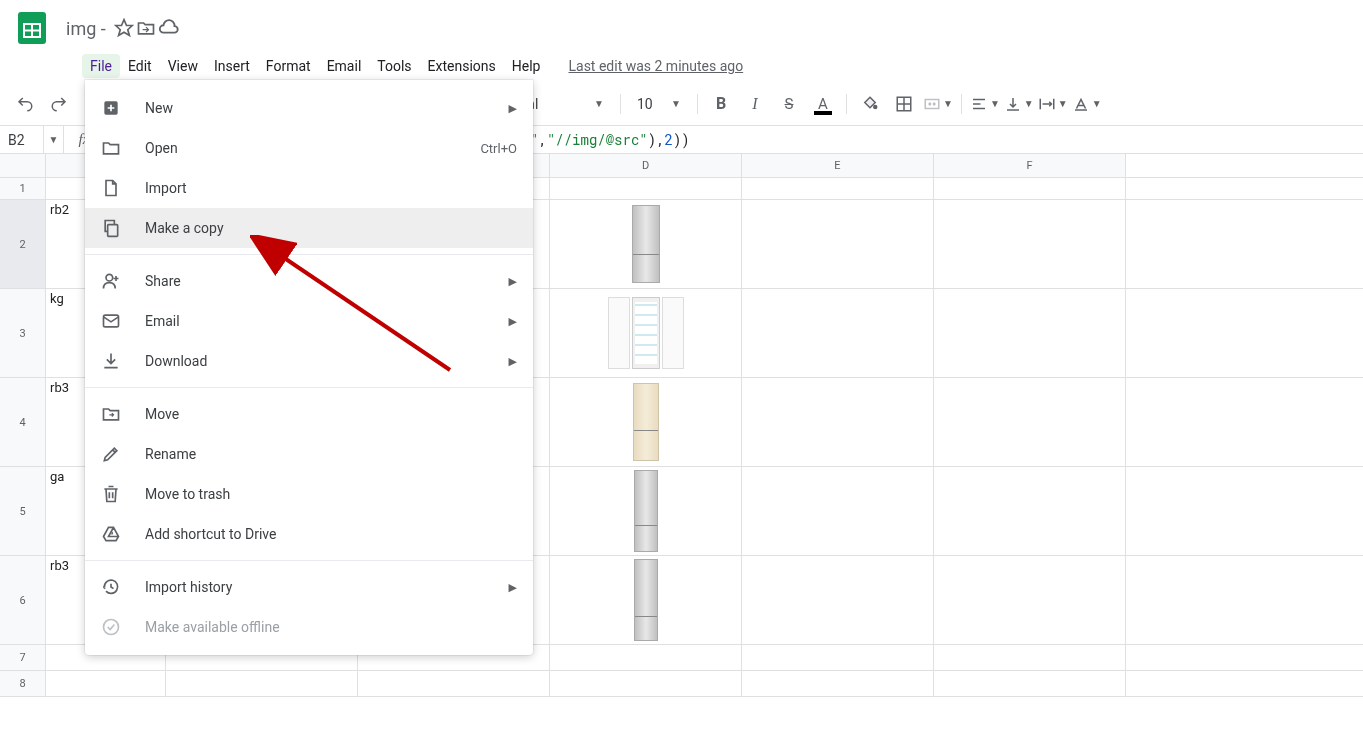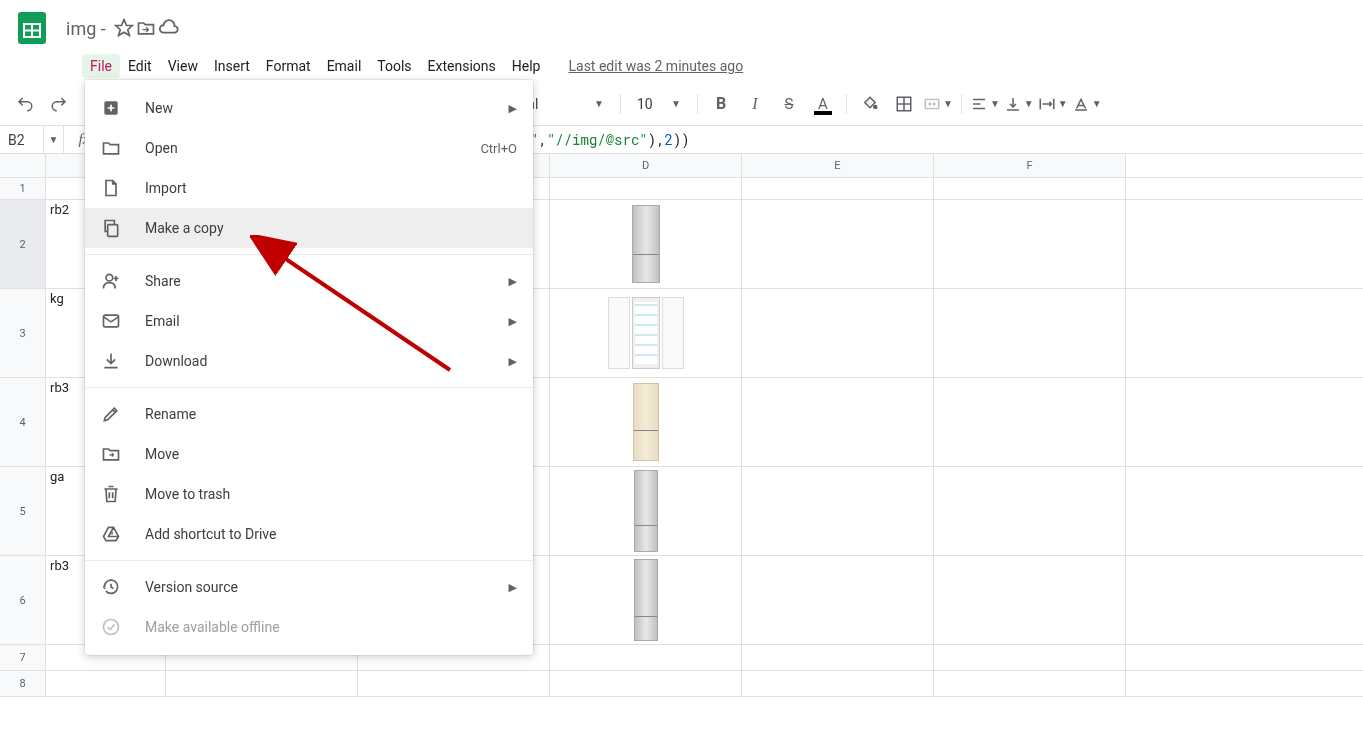--- a/index.html
+++ b/index.html
@@ -4,21 +4,21 @@
 <style>
 * { box-sizing: border-box; margin: 0; padding: 0; }
 body { font-family: "Google Sans", Roboto, Arial, sans-serif; font-size: 14px; color: #202124; background: #fff; overflow: hidden; width: 1363px; height: 750px; position: relative; }
 .header { display: flex; align-items: center; padding: 8px 12px 0 12px; height: 48px; }
 .logo { width: 40px; height: 40px; display: flex; align-items: center; justify-content: center; flex-shrink: 0; }
 .title-area { margin-left: 8px; display: flex; align-items: center; gap: 2px; }
 .doc-title { font-size: 18px; color: #5f6368; padding: 2px 6px; }
 .title-icon { color: #5f6368; cursor: pointer; display: flex; }
 .menubar { display: flex; align-items: center; padding-left: 82px; height: 32px; gap: 0; font-size: 14px; color: #202124; margin-top: 2px; }
 .menu-item { padding: 4px 8px; cursor: pointer; border-radius: 4px; }
-.menu-item.active { background: #e6f4ea; color: #be185d; }
+.menu-item.active { background: #e6f4ea; color: #4c1d95; }
 .last-edit { color: #5f6368; text-decoration: underline; margin-left: 20px; cursor: pointer; font-size: 14px; }
 .toolbar { display: flex; align-items: center; height: 44px; border-bottom: 1px solid #e0e0e0; padding: 0 10px; gap: 4px; }
 .tb-btn { width: 30px; height: 30px; display: flex; align-items: center; justify-content: center; color: #5f6368; cursor: pointer; border-radius: 2px; }
 .tb-sep { width: 1px; height: 20px; background: #e0e0e0; margin: 0 4px; }
 .font-sel { display: flex; align-items: center; padding: 0 8px; width: 110px; justify-content: space-between; cursor: pointer; color: #3c4043; }
 .size-sel { display: flex; align-items: center; padding: 0 8px; width: 60px; justify-content: space-between; cursor: pointer; color: #3c4043; }
 .dd-arrow { font-size: 10px; color: #5f6368; }
 .text-color-btn { position: relative; }
 .text-color-btn .underline { position: absolute; bottom: 4px; left: 6px; right: 6px; height: 4px; background: #000; }
 .combo-btn { display: flex; align-items: center; cursor: pointer; color: #5f6368; }
@@ -441,37 +441,37 @@
           <path d="M12 3 L12 15 M7 10 L12 15 L17 10 M4 20 L20 20"></path>
         </svg>
       </span>
     <span class="dd-label">Download</span>
     <span class="dd-submenu">▶</span>
   </div>
   <div class="dd-divider"></div>
   <div class="dd-item">
     <span class="dd-icon">
         <svg width="20" height="20" viewBox="0 0 24 24" fill="none" stroke="#5f6368" stroke-width="2">
-          <path d="M4 20 L8 19 L19 8 L16 5 L5 16 Z M14 7 L17 10"></path>
-        </svg>
-      </span>
-    <span class="dd-label">Rename</span>
-  </div>
-  <div class="dd-item">
-    <span class="dd-icon">
-        <svg width="20" height="20" viewBox="0 0 24 24" fill="none" stroke="#5f6368" stroke-width="2">
           <path d="M3 6 L9 6 L11 8 L21 8 L21 19 L3 19 Z"></path>
           <path d="M10 13 L15 13 M13 11 L15 13 L13 15" stroke-width="1.5"></path>
         </svg>
       </span>
     <span class="dd-label">Move</span>
   </div>
   <div class="dd-item">
     <span class="dd-icon">
         <svg width="20" height="20" viewBox="0 0 24 24" fill="none" stroke="#5f6368" stroke-width="2">
+          <path d="M4 20 L8 19 L19 8 L16 5 L5 16 Z M14 7 L17 10"></path>
+        </svg>
+      </span>
+    <span class="dd-label">Rename</span>
+  </div>
+  <div class="dd-item">
+    <span class="dd-icon">
+        <svg width="20" height="20" viewBox="0 0 24 24" fill="none" stroke="#5f6368" stroke-width="2">
           <path d="M4 6 L20 6 M9 3 L15 3 M6 6 L7 21 L17 21 L18 6 M10 10 L10 17 M14 10 L14 17"></path>
         </svg>
       </span>
     <span class="dd-label">Move to trash</span>
   </div>
   <div class="dd-item">
     <span class="dd-icon">
         <svg width="20" height="20" viewBox="0 0 24 24" fill="none" stroke="#5f6368" stroke-width="2">
           <path d="M9 4 L15 4 L21 15 L18 20 L6 20 L3 15 Z M9 4 L3 15 M15 4 L9 15 L21 15"></path>
           <path d="M11 11 L14 11 M13 9 L14 11 L13 13" stroke-width="1.2"></path>
@@ -480,21 +480,21 @@
     <span class="dd-label">Add shortcut to Drive</span>
   </div>
   <div class="dd-divider"></div>
   <div class="dd-item">
     <span class="dd-icon">
         <svg width="20" height="20" viewBox="0 0 24 24" fill="none" stroke="#5f6368" stroke-width="2">
           <path d="M4 12 A8 8 0 1 1 6 17 M3 12 L5 10 M3 12 L5 14"></path>
           <path d="M12 8 L12 12 L15 14"></path>
         </svg>
       </span>
-    <span class="dd-label">Version source</span>
+    <span class="dd-label">Import history</span>
     <span class="dd-submenu">▶</span>
   </div>
   <div class="dd-item disabled">
     <span class="dd-icon">
         <svg width="20" height="20" viewBox="0 0 24 24" fill="none" stroke="#bdc1c6" stroke-width="2">
           <circle cx="12" cy="12" r="9"></circle>
           <path d="M8 12 L11 15 L16 9"></path>
         </svg>
       </span>
     <span class="dd-label">Make available offline</span>

